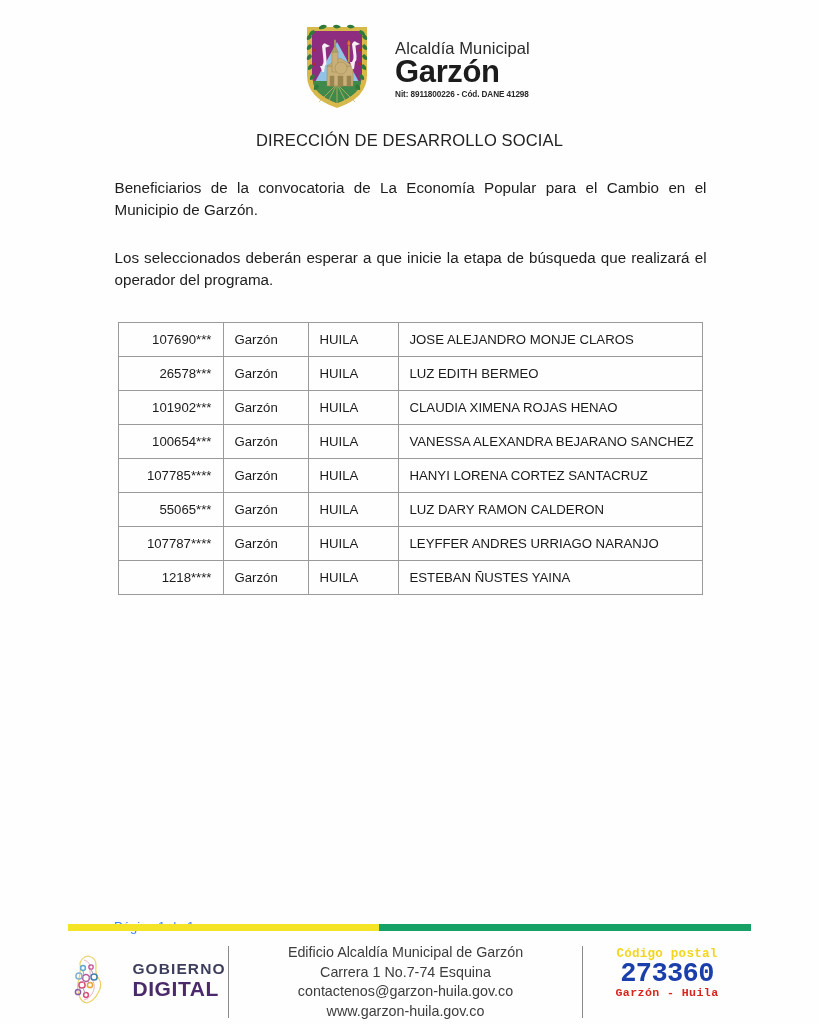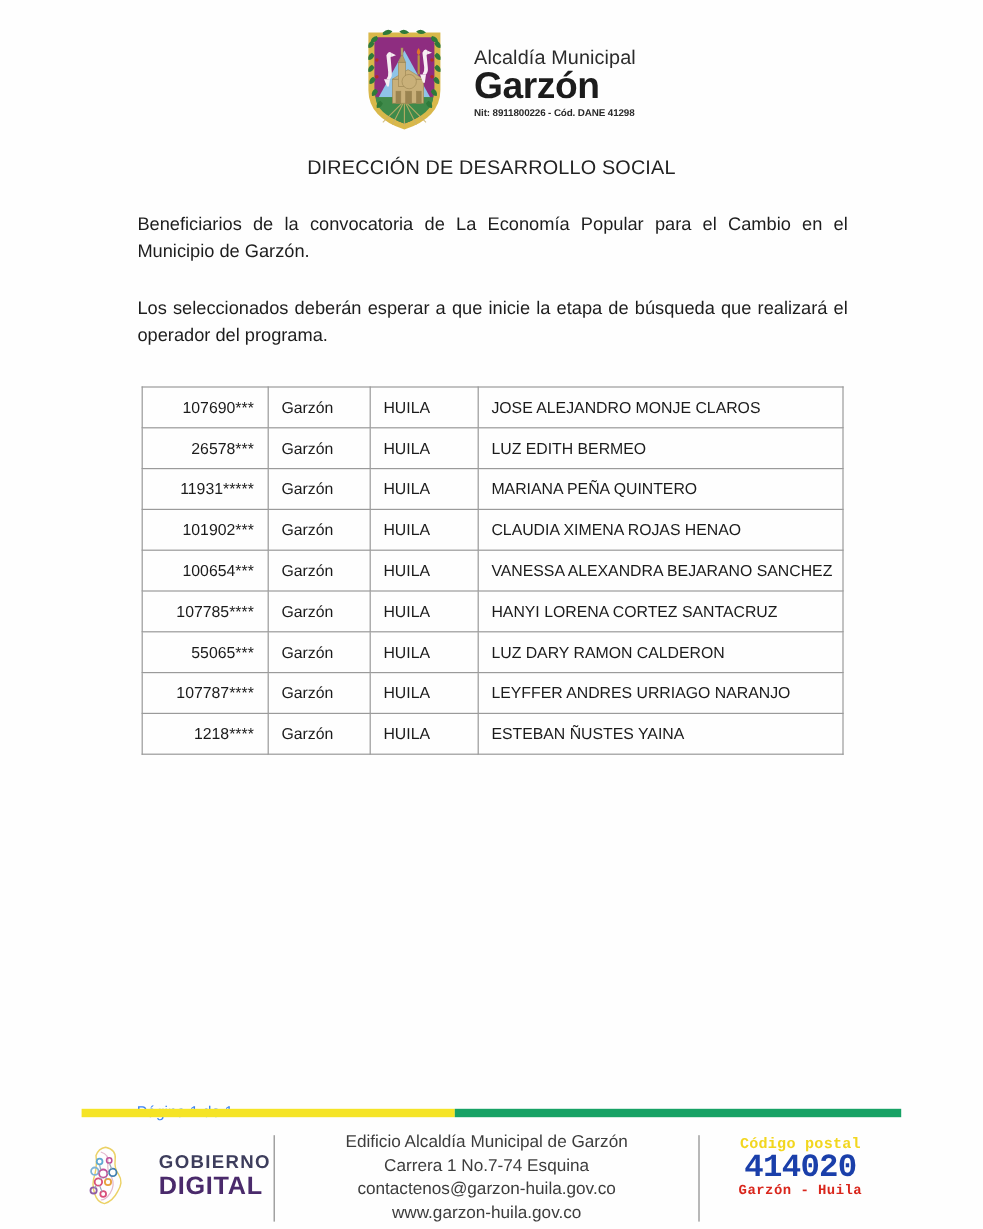--- a/index.html
+++ b/index.html
@@ -339,26 +339,20 @@
             <td class="c-id">107690***</td>
             <td class="c-mun">Garzón</td>
             <td class="c-dep">HUILA</td>
             <td class="c-name">JOSE ALEJANDRO MONJE CLAROS</td>
           </tr>
           <tr>
             <td class="c-id">26578***</td>
             <td class="c-mun">Garzón</td>
             <td class="c-dep">HUILA</td>
             <td class="c-name">LUZ EDITH BERMEO</td>
-          </tr>
-          <tr>
-            <td class="c-id">11931*****</td>
-            <td class="c-mun">Garzón</td>
-            <td class="c-dep">HUILA</td>
-            <td class="c-name">MARIANA PEÑA QUINTERO</td>
           </tr>
           <tr>
             <td class="c-id">101902***</td>
             <td class="c-mun">Garzón</td>
             <td class="c-dep">HUILA</td>
             <td class="c-name">CLAUDIA XIMENA ROJAS HENAO</td>
           </tr>
           <tr>
             <td class="c-id">100654***</td>
             <td class="c-mun">Garzón</td>
@@ -445,20 +439,20 @@
         <div>Edificio Alcaldía Municipal de Garzón</div>
         <div>Carrera 1 No.7-74 Esquina</div>
         <div>contactenos@garzon-huila.gov.co</div>
         <div>www.garzon-huila.gov.co</div>
       </div>
 
       <div class="divider"></div>
 
       <div class="fcol-postal">
         <div class="postal-label">Código postal</div>
-        <div class="postal-code">414020</div>
+        <div class="postal-code">273360</div>
         <div class="postal-city">Garzón - Huila</div>
       </div>
 
     </div>
   </div>
 
 </div>
 
 </body></html>

